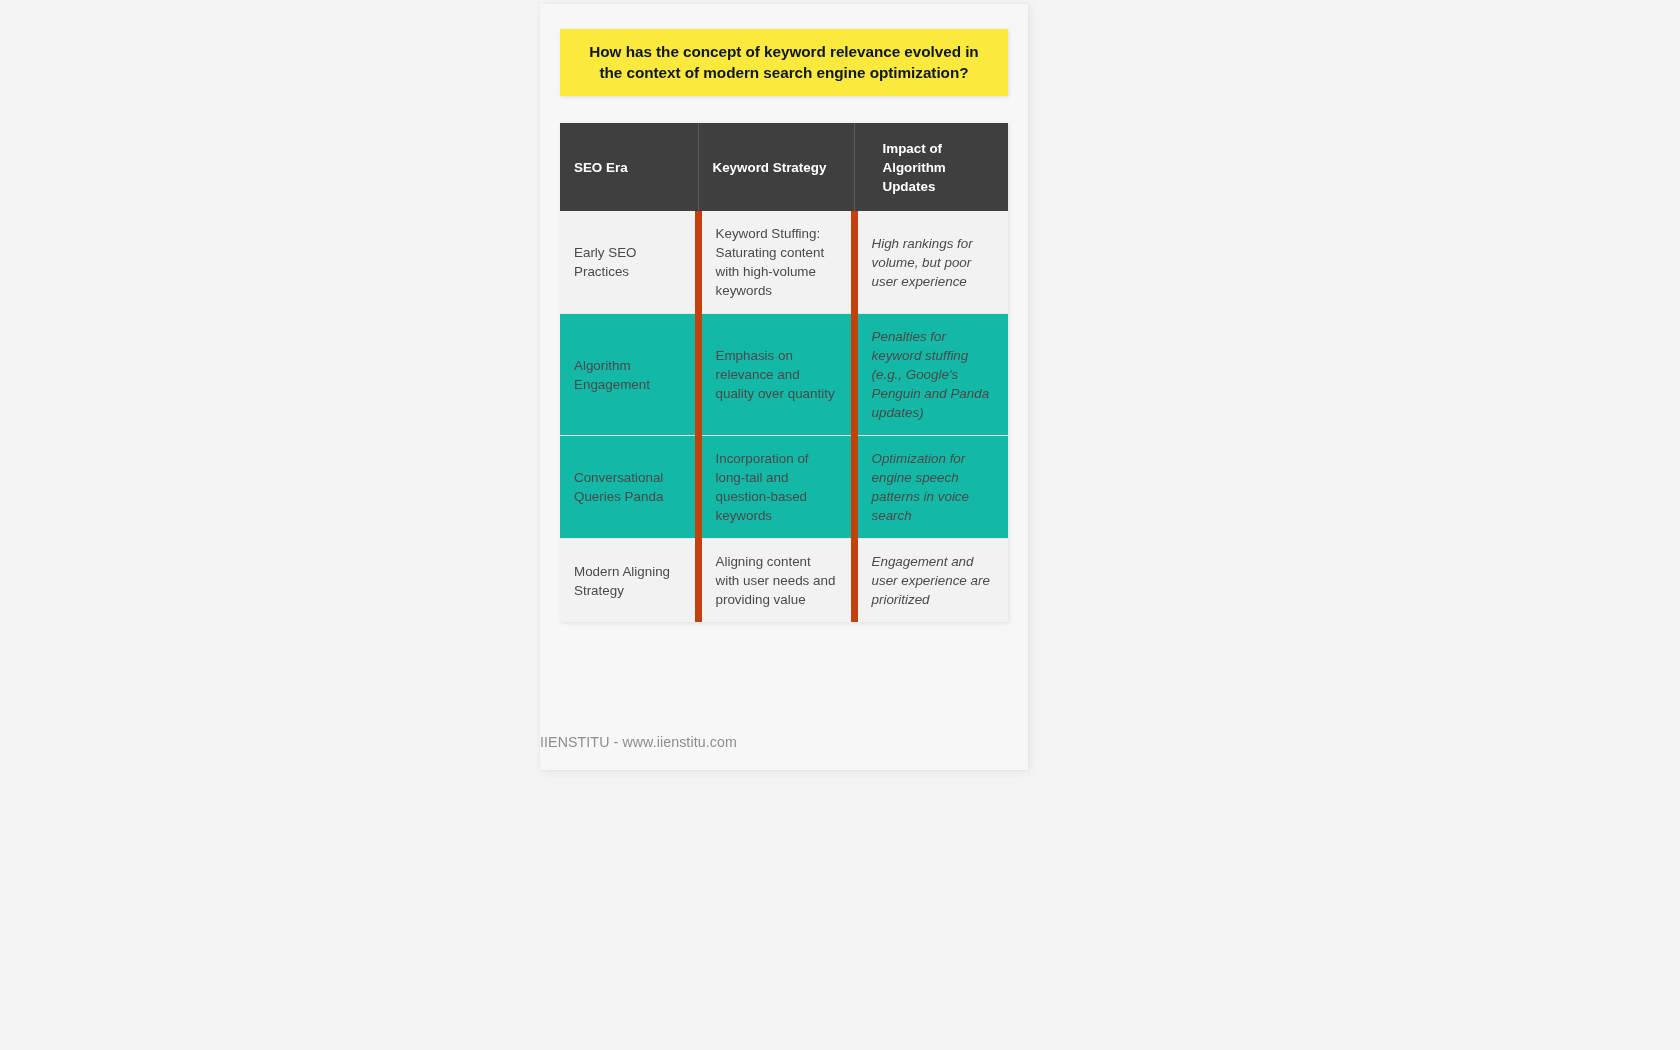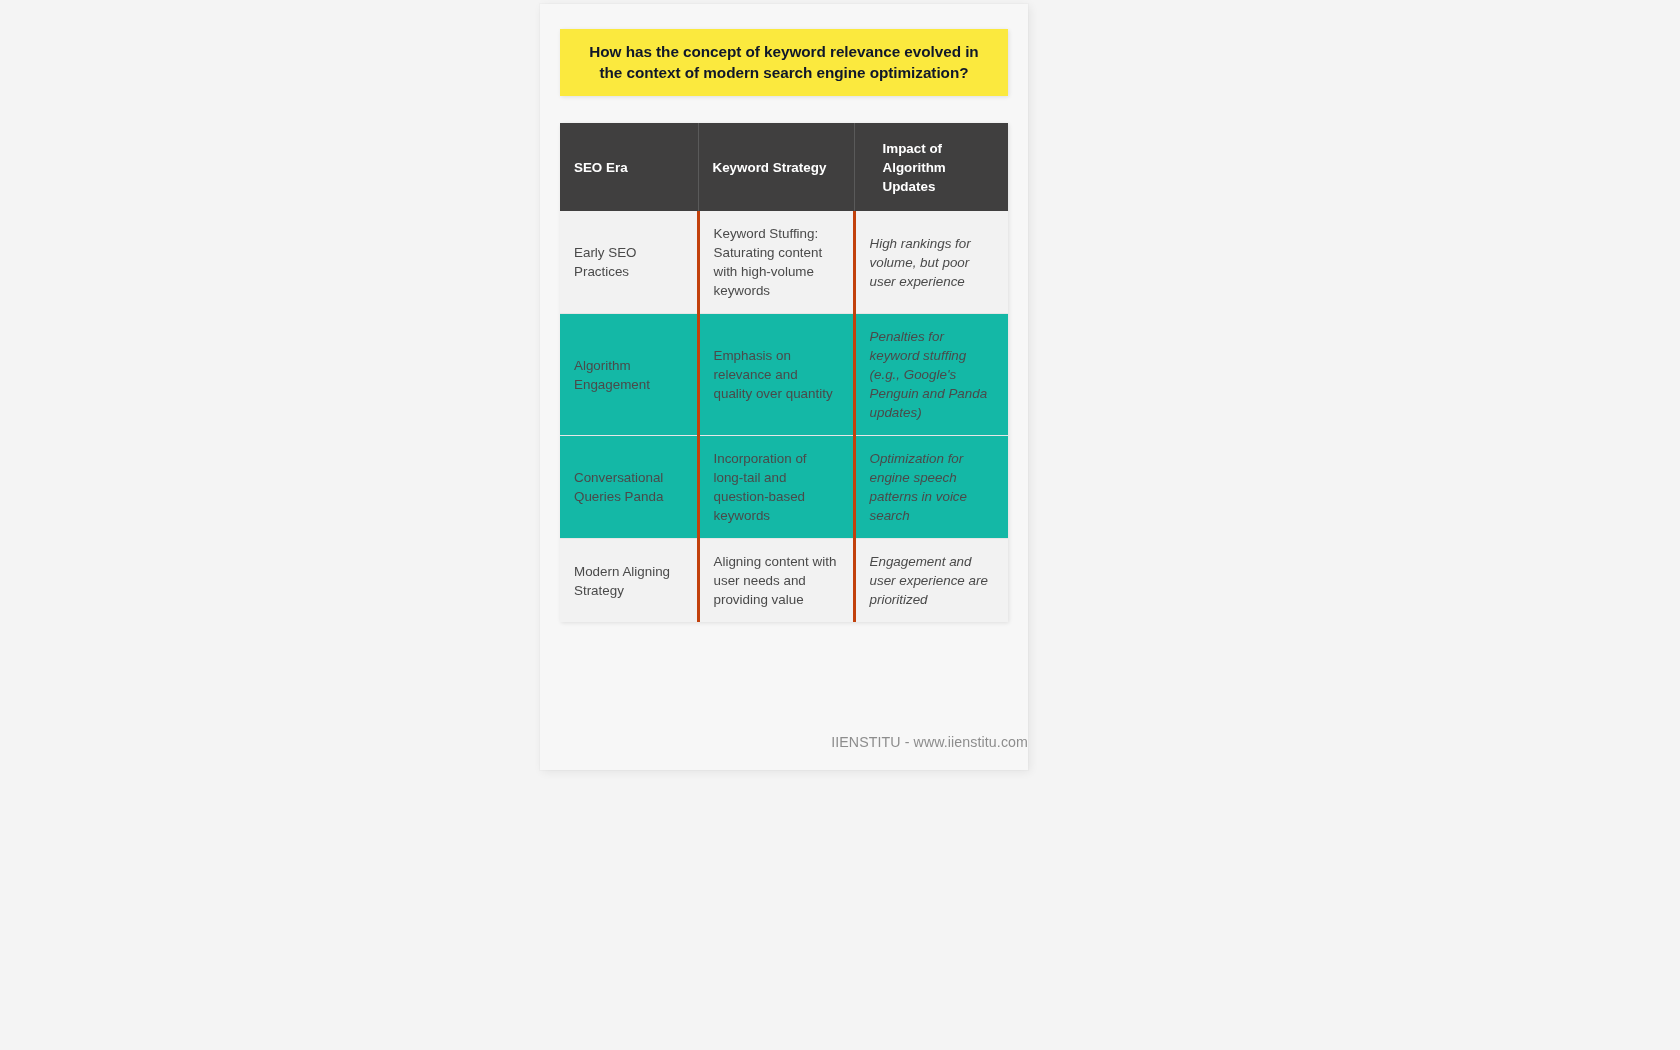--- a/index.html
+++ b/index.html
@@ -88,37 +88,37 @@
   }
   table.seo-table thead th:last-child { border-right: none; padding-left: 28px; }
 
   table.seo-table tbody td {
     font-size: 13.4px;
     line-height: 19px;
     color: #4a4a4a;
     text-align: left;
     vertical-align: middle;
     padding: 13px 14px 13px 14px;
-    border-right: 3px solid #c2410c;
+    border-right: 7px solid #c2410c;
     border-bottom: 1px solid #e6e6e6;
     box-sizing: border-box;
   }
   table.seo-table tbody td:last-child { border-right: none; font-style: italic; }
   table.seo-table tbody tr:last-child td { border-bottom: none; }
 
   table.seo-table tbody tr.odd td { background: #f2f2f2; }
   table.seo-table tbody tr.even td { background: #14b8a6; }
 
   
   .footer {
     position: absolute;
     left: 0;
     top: 730px;
     width: 488px;
-    text-align: right;
+    text-align: left;
     font-size: 14.2px;
     color: #8d8d8d;
     letter-spacing: 0.1px;
   }
 </style>
 </head>
 <body>
 
 <div id="root">
 

